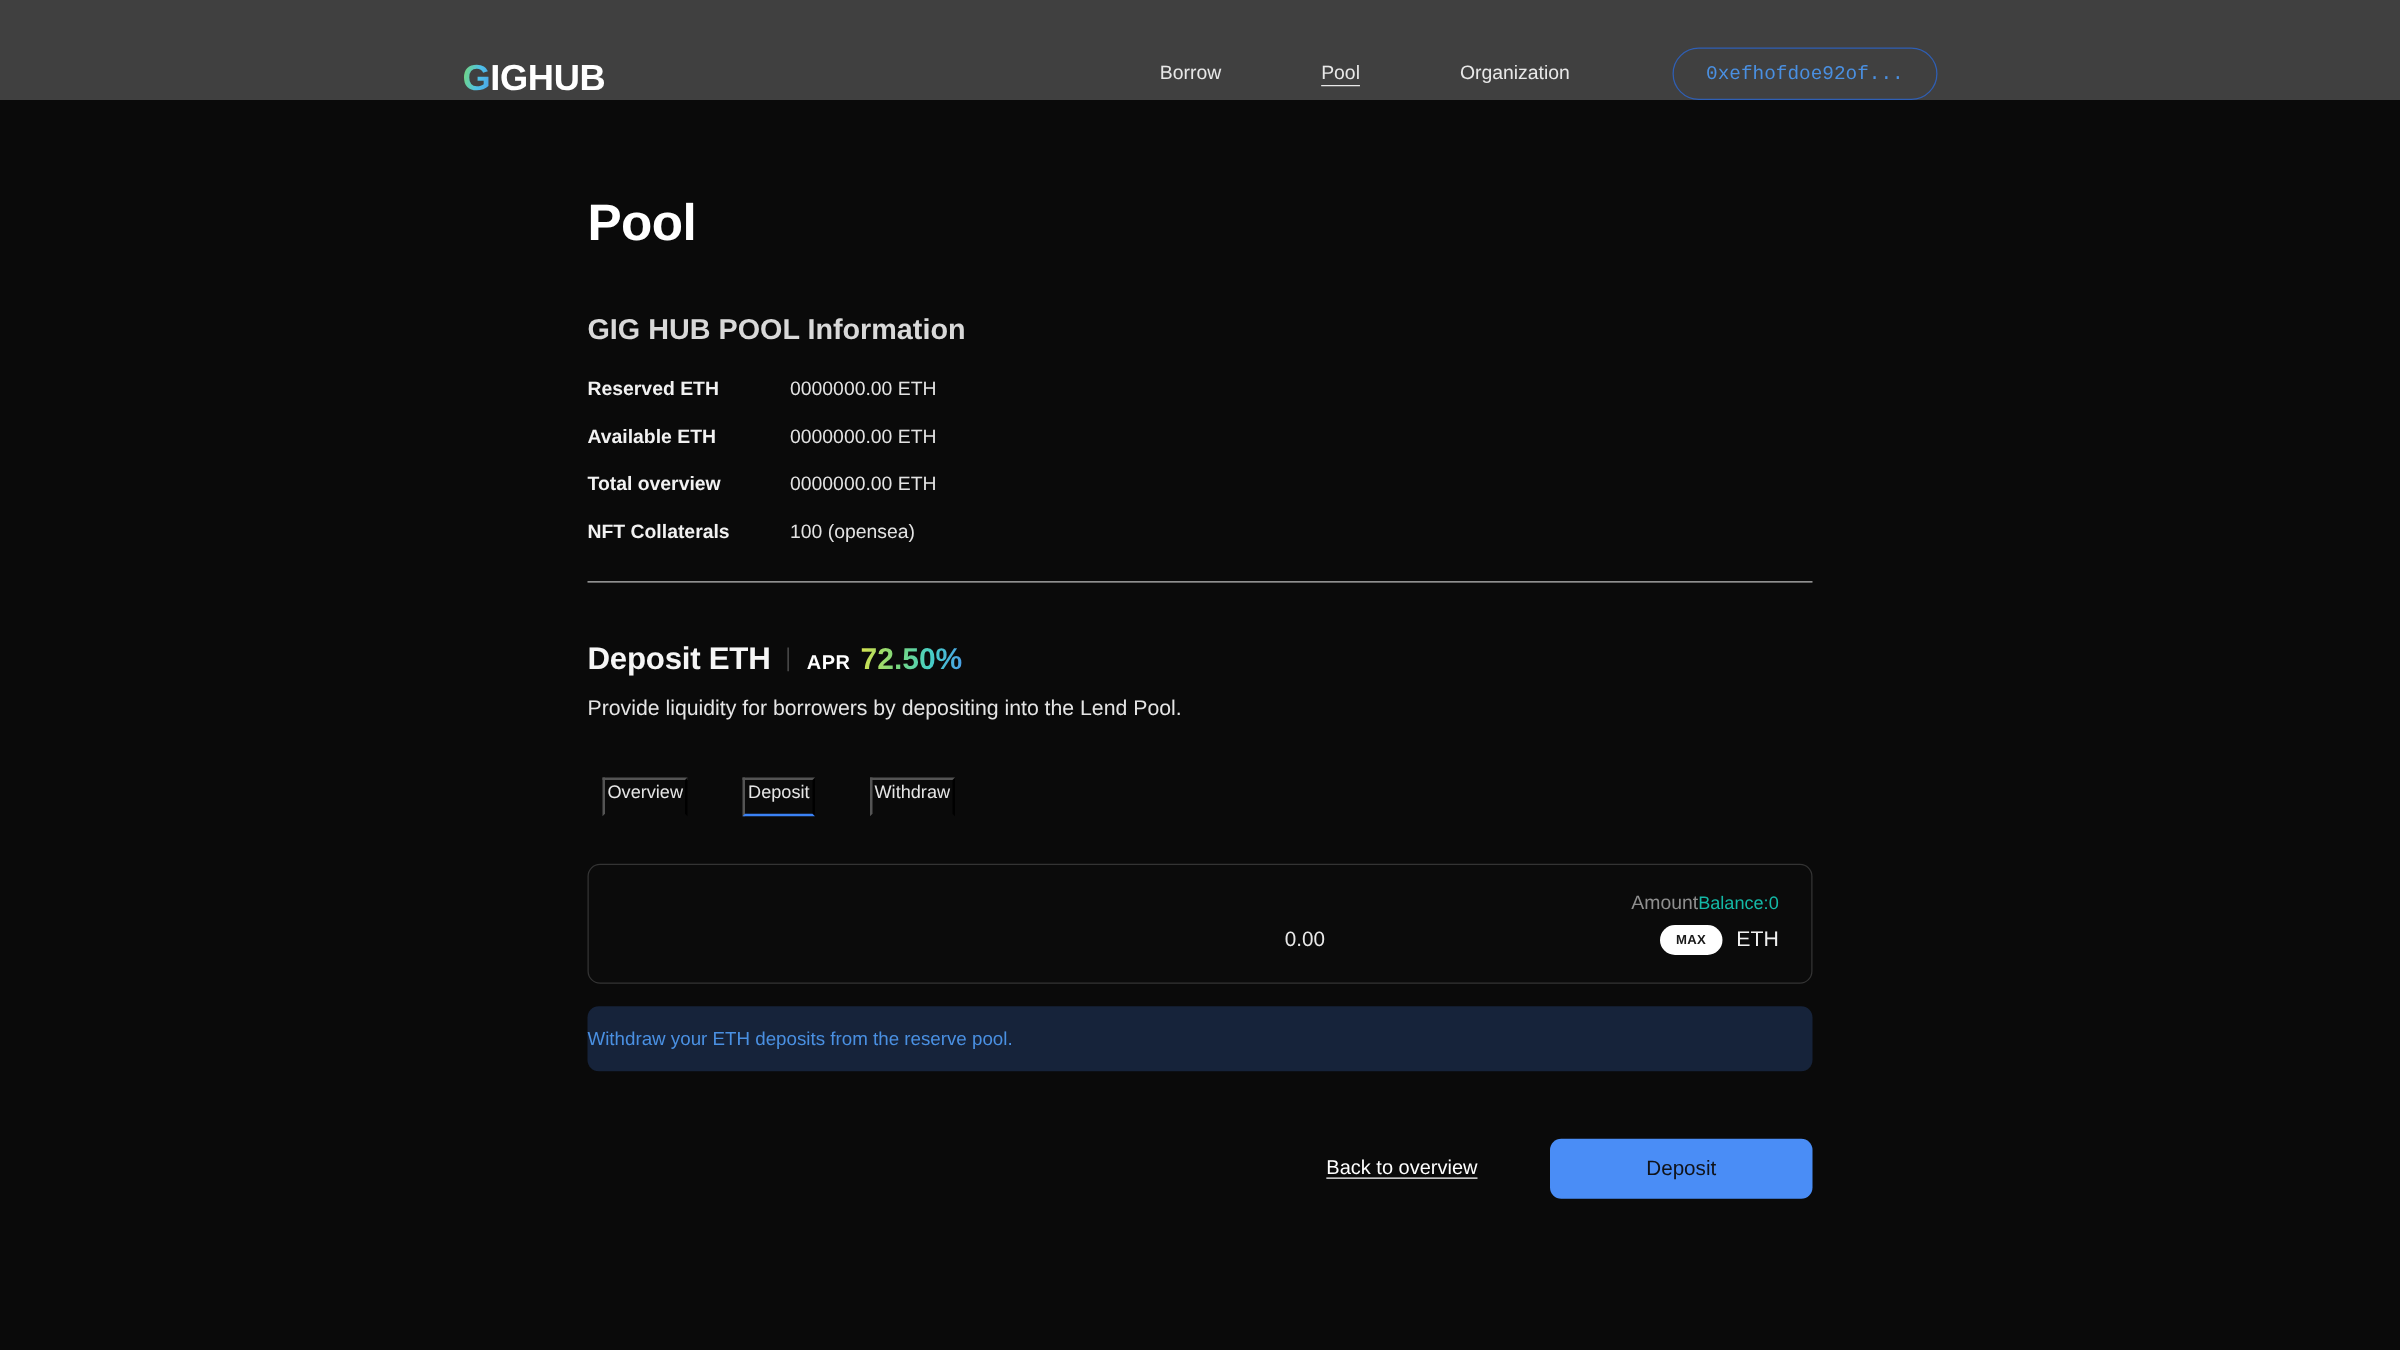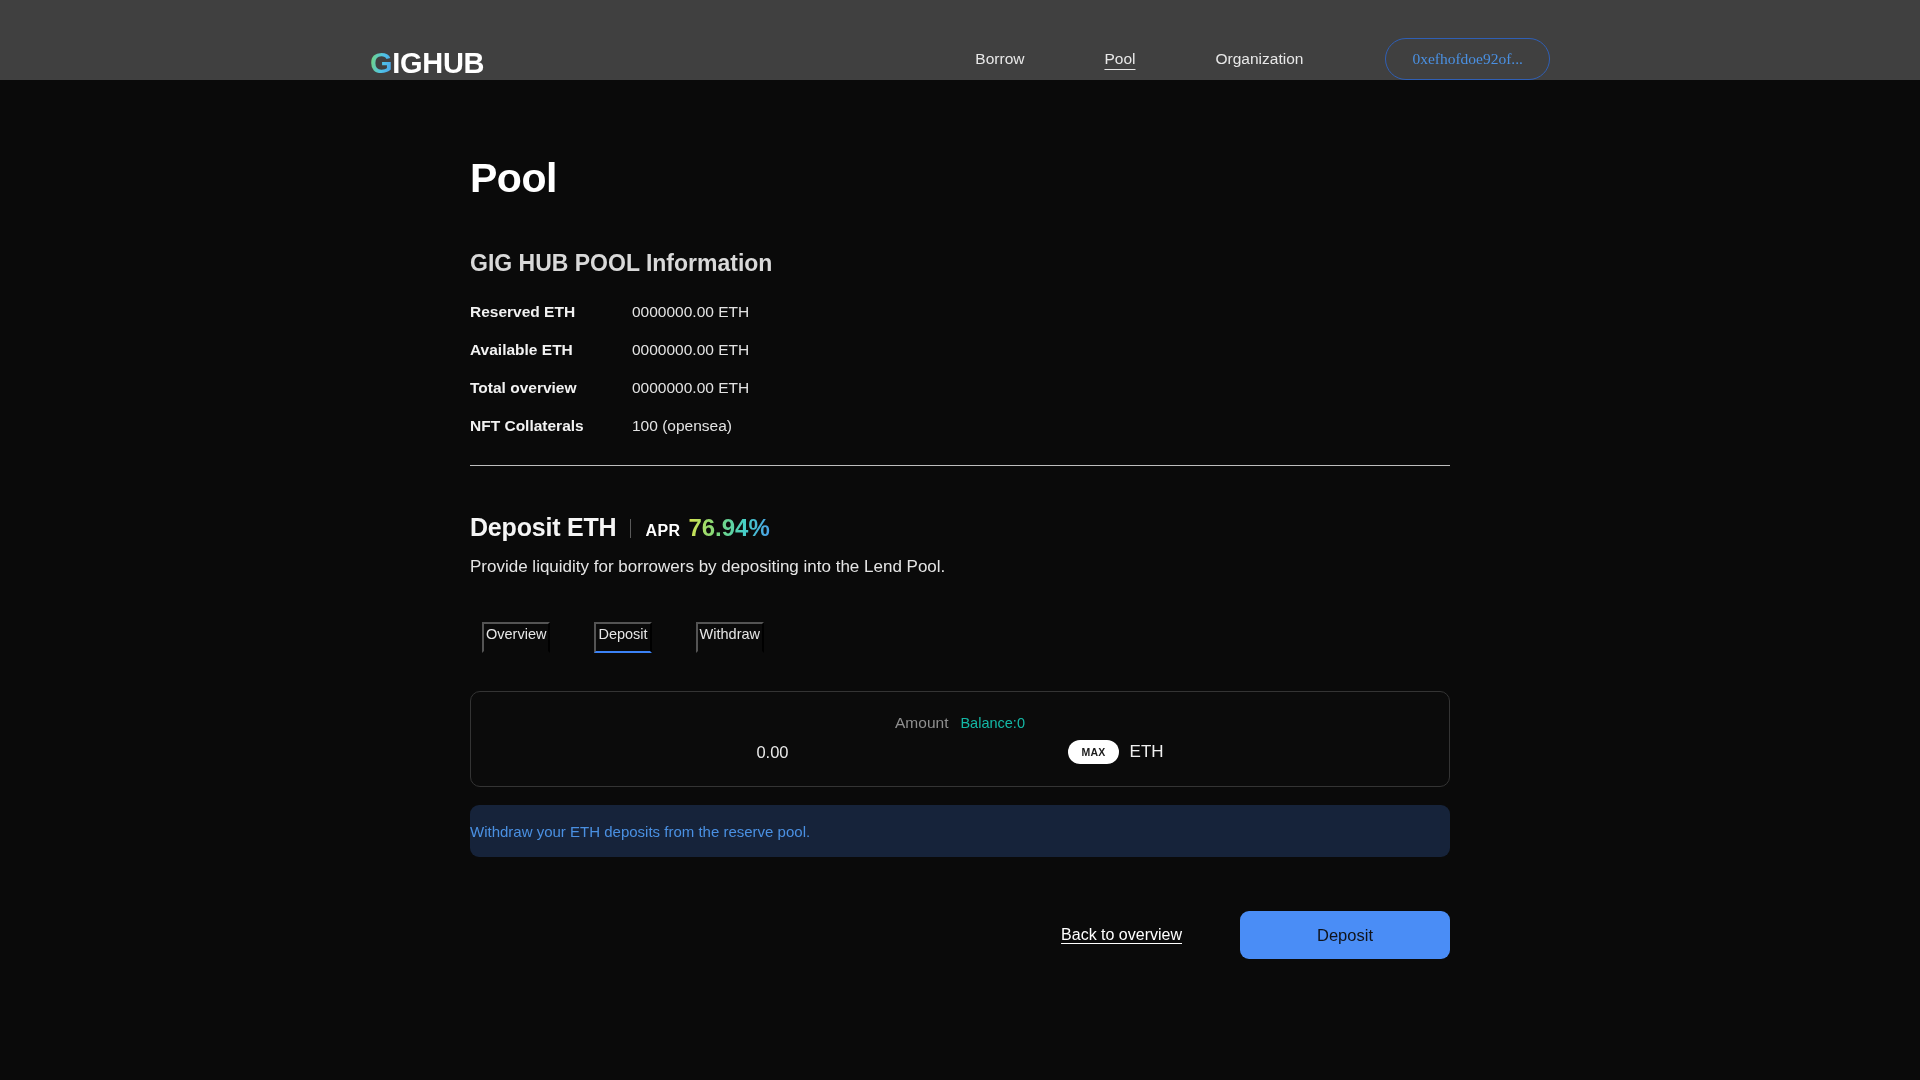--- a/index.html
+++ b/index.html
@@ -63,21 +63,21 @@
   .wallet-btn {
     margin-left: 42px;
     border: 1px solid #2f5fb5;
     border-radius: 999px;
     padding: 11px 26px;
     color: #4a90e2;
     font-size: 15.5px;
     background: transparent;
     cursor: pointer;
     white-space: nowrap;
-    font-family: Liberation Serif, serif;
+    font-family: Liberation Mono, monospace;
   }
 
   
   .main {
     width: 980px;
     margin-left: 470px;
     margin-top: 75px;
   }
 
   .page-title {
@@ -193,23 +193,22 @@
     border-radius: 10px;
     padding: 22px 26px 22px 26px;
     height: 96px;
     display: flex;
     flex-direction: column;
     justify-content: space-between;
     background: #0b0b0b;
   }
   .amount-row {
     display: flex;
-    justify-content: center;
-    align-items: center;
-    gap: 12px;
+    justify-content: flex-end;
+    align-items: center;
   }
   .amount-label {
     font-size: 15.5px;
     color: #8f8f8f;
   }
   .balance-label {
     font-size: 14.5px;
     color: #14b8a6;
   }
   .amount-value {
@@ -335,21 +334,21 @@
       <div class="info-value">100 (opensea)</div>
     </div>
   </div>
 
   <div class="divider"></div>
 
   <div class="deposit-head">
     <span class="deposit-title">Deposit ETH</span>
     <span class="apr-sep"></span>
     <span class="apr-label">APR</span>
-    <span class="apr-value">76.94%</span>
+    <span class="apr-value">72.50%</span>
   </div>
 
   <div class="deposit-sub">Provide liquidity for borrowers by depositing into the Lend Pool.</div>
 
   <div class="tabs">
     <button class="tab">Overview</button>
     <button class="tab active">Deposit</button>
     <button class="tab">Withdraw</button>
   </div>
 

